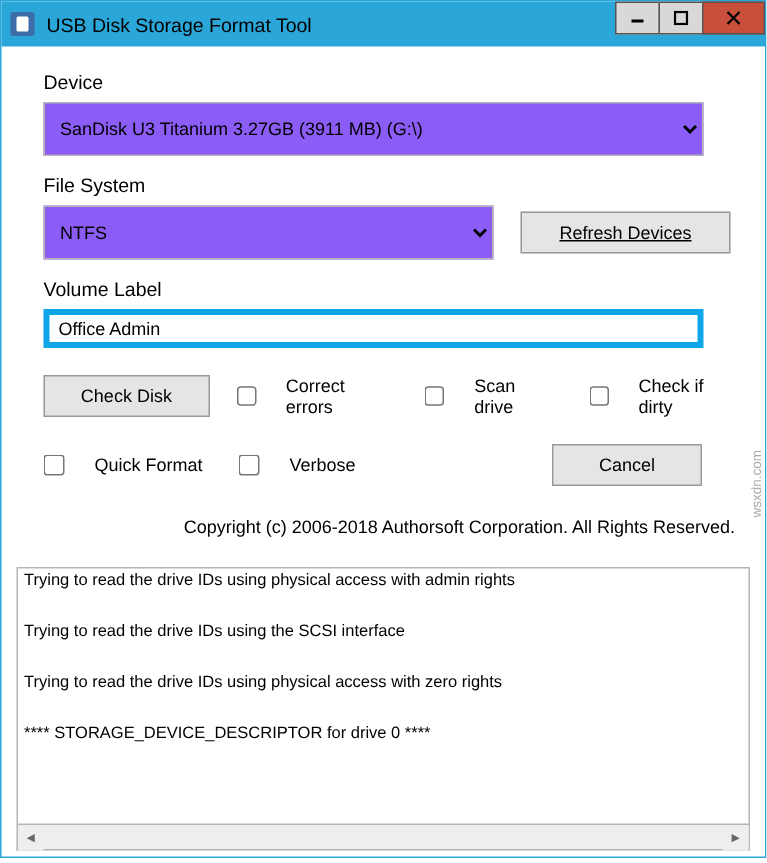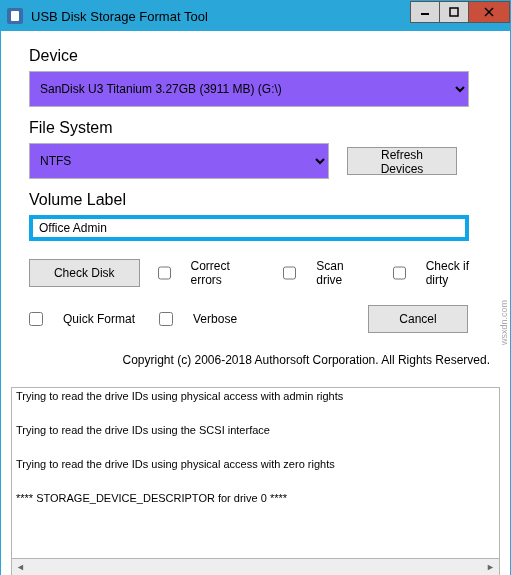--- a/index.html
+++ b/index.html
@@ -71,21 +71,21 @@
     }
     .win-btn.close {
       background: #c94f3a;
       color: #000;
       width: 42px;
     }
     .content {
       padding: 12px 20px 8px 28px;
     }
     .field-label {
-      font-size: 16px;
+      font-size: 13px;
       color: #000;
       margin-bottom: 6px;
       margin-top: 12px;
     }
     .field-label:first-child {
       margin-top: 4px;
     }
     .device-select,
     .fs-row select {
       width: 100%;
@@ -108,21 +108,22 @@
     }
     .btn {
       height: 28px;
       border: 1px solid #999;
       background: #e5e5e5;
       font-size: 12px;
       cursor: pointer;
       padding: 0 10px;
     }
     .refresh-btn {
-      width: 110px;
+      width: 140px;
+      text-decoration: underline;
     }
     .vol-input {
       width: 440px;
       height: 26px;
       border: 4px solid #0ea5e9;
       background: #fff;
       font-size: 12px;
       padding: 0 6px;
     }
     .action-row {

